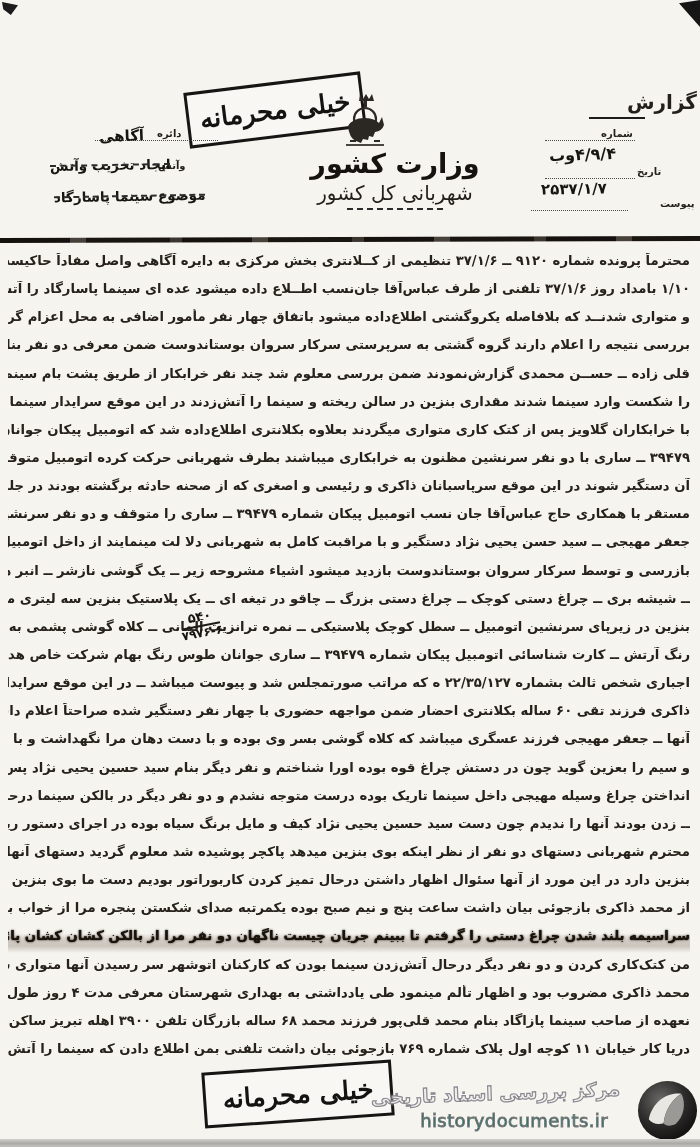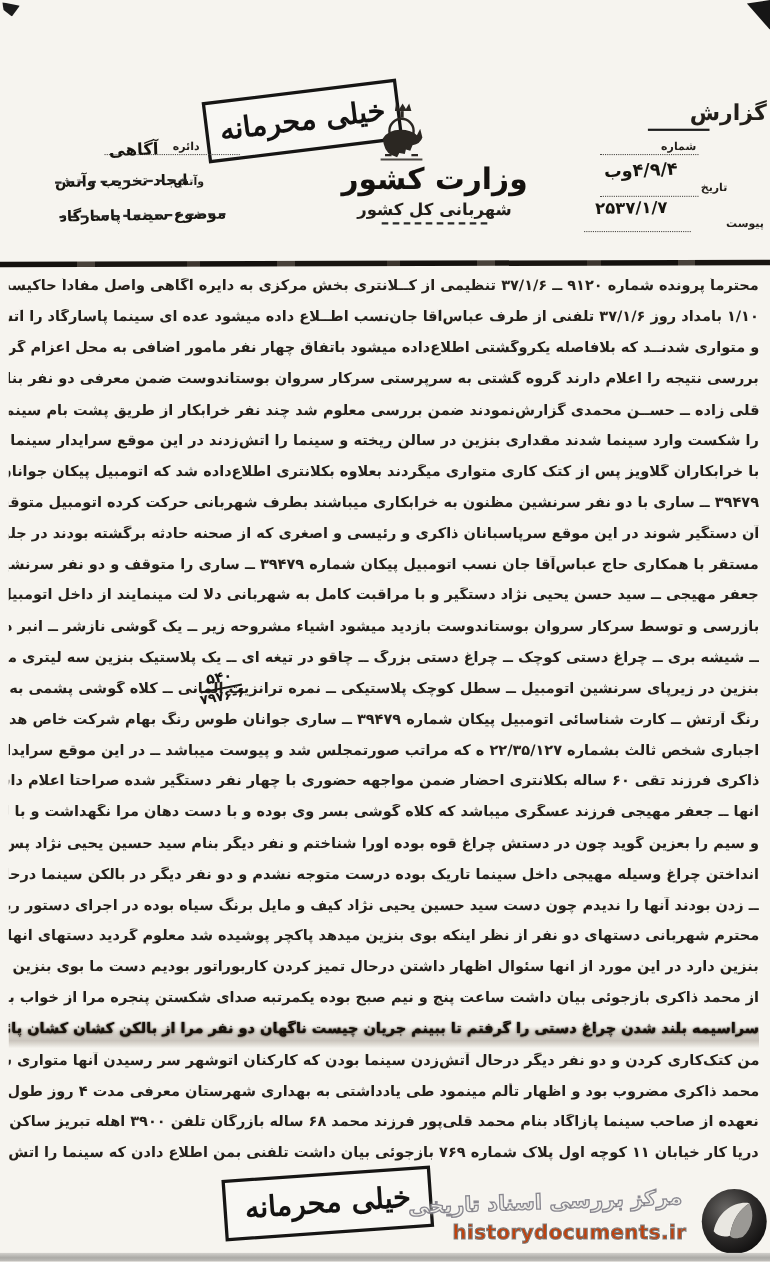--- a/index.html
+++ b/index.html
@@ -21,21 +21,21 @@
     white-space:nowrap;line-height:1;}
   .stamp-top{left:186px;top:82px;width:172px;height:50px;transform:rotate(-7deg);}
   .stamp-top span{font-size:26px;}
   .stamp-bottom{left:203px;top:1066px;width:184px;height:50px;transform:rotate(-4deg);}
   .stamp-bottom span{font-size:26px;}
   
   .emblem{position:absolute;left:338px;top:92px;width:54px;height:58px;}
   
   .head-center{position:absolute;left:285px;top:150px;width:220px;text-align:center;}
   .ministry{font-size:27px;font-weight:700;color:#15120f;line-height:1.05;}
-  .police{font-size:15px;font-weight:700;margin-top:3px;}
+  .police{font-size:20px;font-weight:400;margin-top:3px;}
   .branch{font-size:13px;font-weight:700;margin-top:4px;}
   .branch-underline{width:96px;height:0;border-bottom:2px dashed #2a2a2a;margin:3px auto 0;}
   
   .report-title{position:absolute;left:583px;top:90px;width:70px;font-size:20px;font-weight:800;text-align:center;margin-left:44px;}
   .report-underline{position:absolute;left:589px;top:117px;width:56px;border-bottom:2px solid #1c1c1c;}
   .fld{position:absolute;font-size:10px;font-weight:700;white-space:nowrap;}
   .dots{position:absolute;border-bottom:1.6px dotted #4c4a46;height:0;}
   .hand{font-weight:800;color:#17150f;white-space:nowrap;}
   .num-label{left:601px;top:128px;}
   .num-dots{left:545px;top:128px;width:90px;height:12px;}
@@ -66,22 +66,22 @@
     background:linear-gradient(180deg,rgba(72,56,40,0) 18%,rgba(72,56,40,.20) 42%,rgba(72,56,40,.24) 62%,rgba(72,56,40,0) 86%);}
   
   .transit-note{position:absolute;left:180px;top:610px;transform:rotate(-11deg);
     display:flex;flex-direction:column;align-items:center;line-height:1.05;color:#171512;}
   .transit-note .tn1{font-size:13px;font-weight:900;border-bottom:2.2px solid #1d1b18;padding:0 7px 1px;}
   .transit-note .tn2{font-size:12px;font-weight:900;}
   
   .wm{position:absolute;left:398px;top:1079px;width:302px;height:68px;}
   .wm-fa{position:absolute;right:80px;top:3px;font-size:19px;font-weight:900;white-space:nowrap;
     color:#f0efe9;-webkit-text-stroke:1.2px #8a8890;text-shadow:0 0 4px rgba(255,255,255,.95);transform:rotate(-2deg);}
-  .wm-url{position:absolute;right:76px;top:31px;font-size:18px;font-weight:700;letter-spacing:.4px;
-    font-family:"DejaVu Sans","Liberation Sans",sans-serif;color:#c2410c;-webkit-text-stroke:1px #7b7977;
+  .wm-url{position:absolute;right:92px;top:31px;font-size:18px;font-weight:400;letter-spacing:.4px;
+    font-family:"DejaVu Sans","Liberation Sans",sans-serif;color:#0f766e;-webkit-text-stroke:1px #7b7977;
     text-shadow:0 1px 0 #fff,0 -1px 0 #fff,1px 0 0 #fff,-1px 0 0 #fff;}
   .wm-logo{position:absolute;right:1px;top:0;width:63px;height:63px;}
   
   .bottom-edge{position:absolute;left:0;right:0;top:1139px;height:8px;
     background:linear-gradient(180deg,#d2d0cc,#abaa a6 55%,#c4c2be);
     background:linear-gradient(180deg,#d2d0cc,#abaaa6 55%,#c4c2be);}
 </style>
 </head>
 <body>
 

